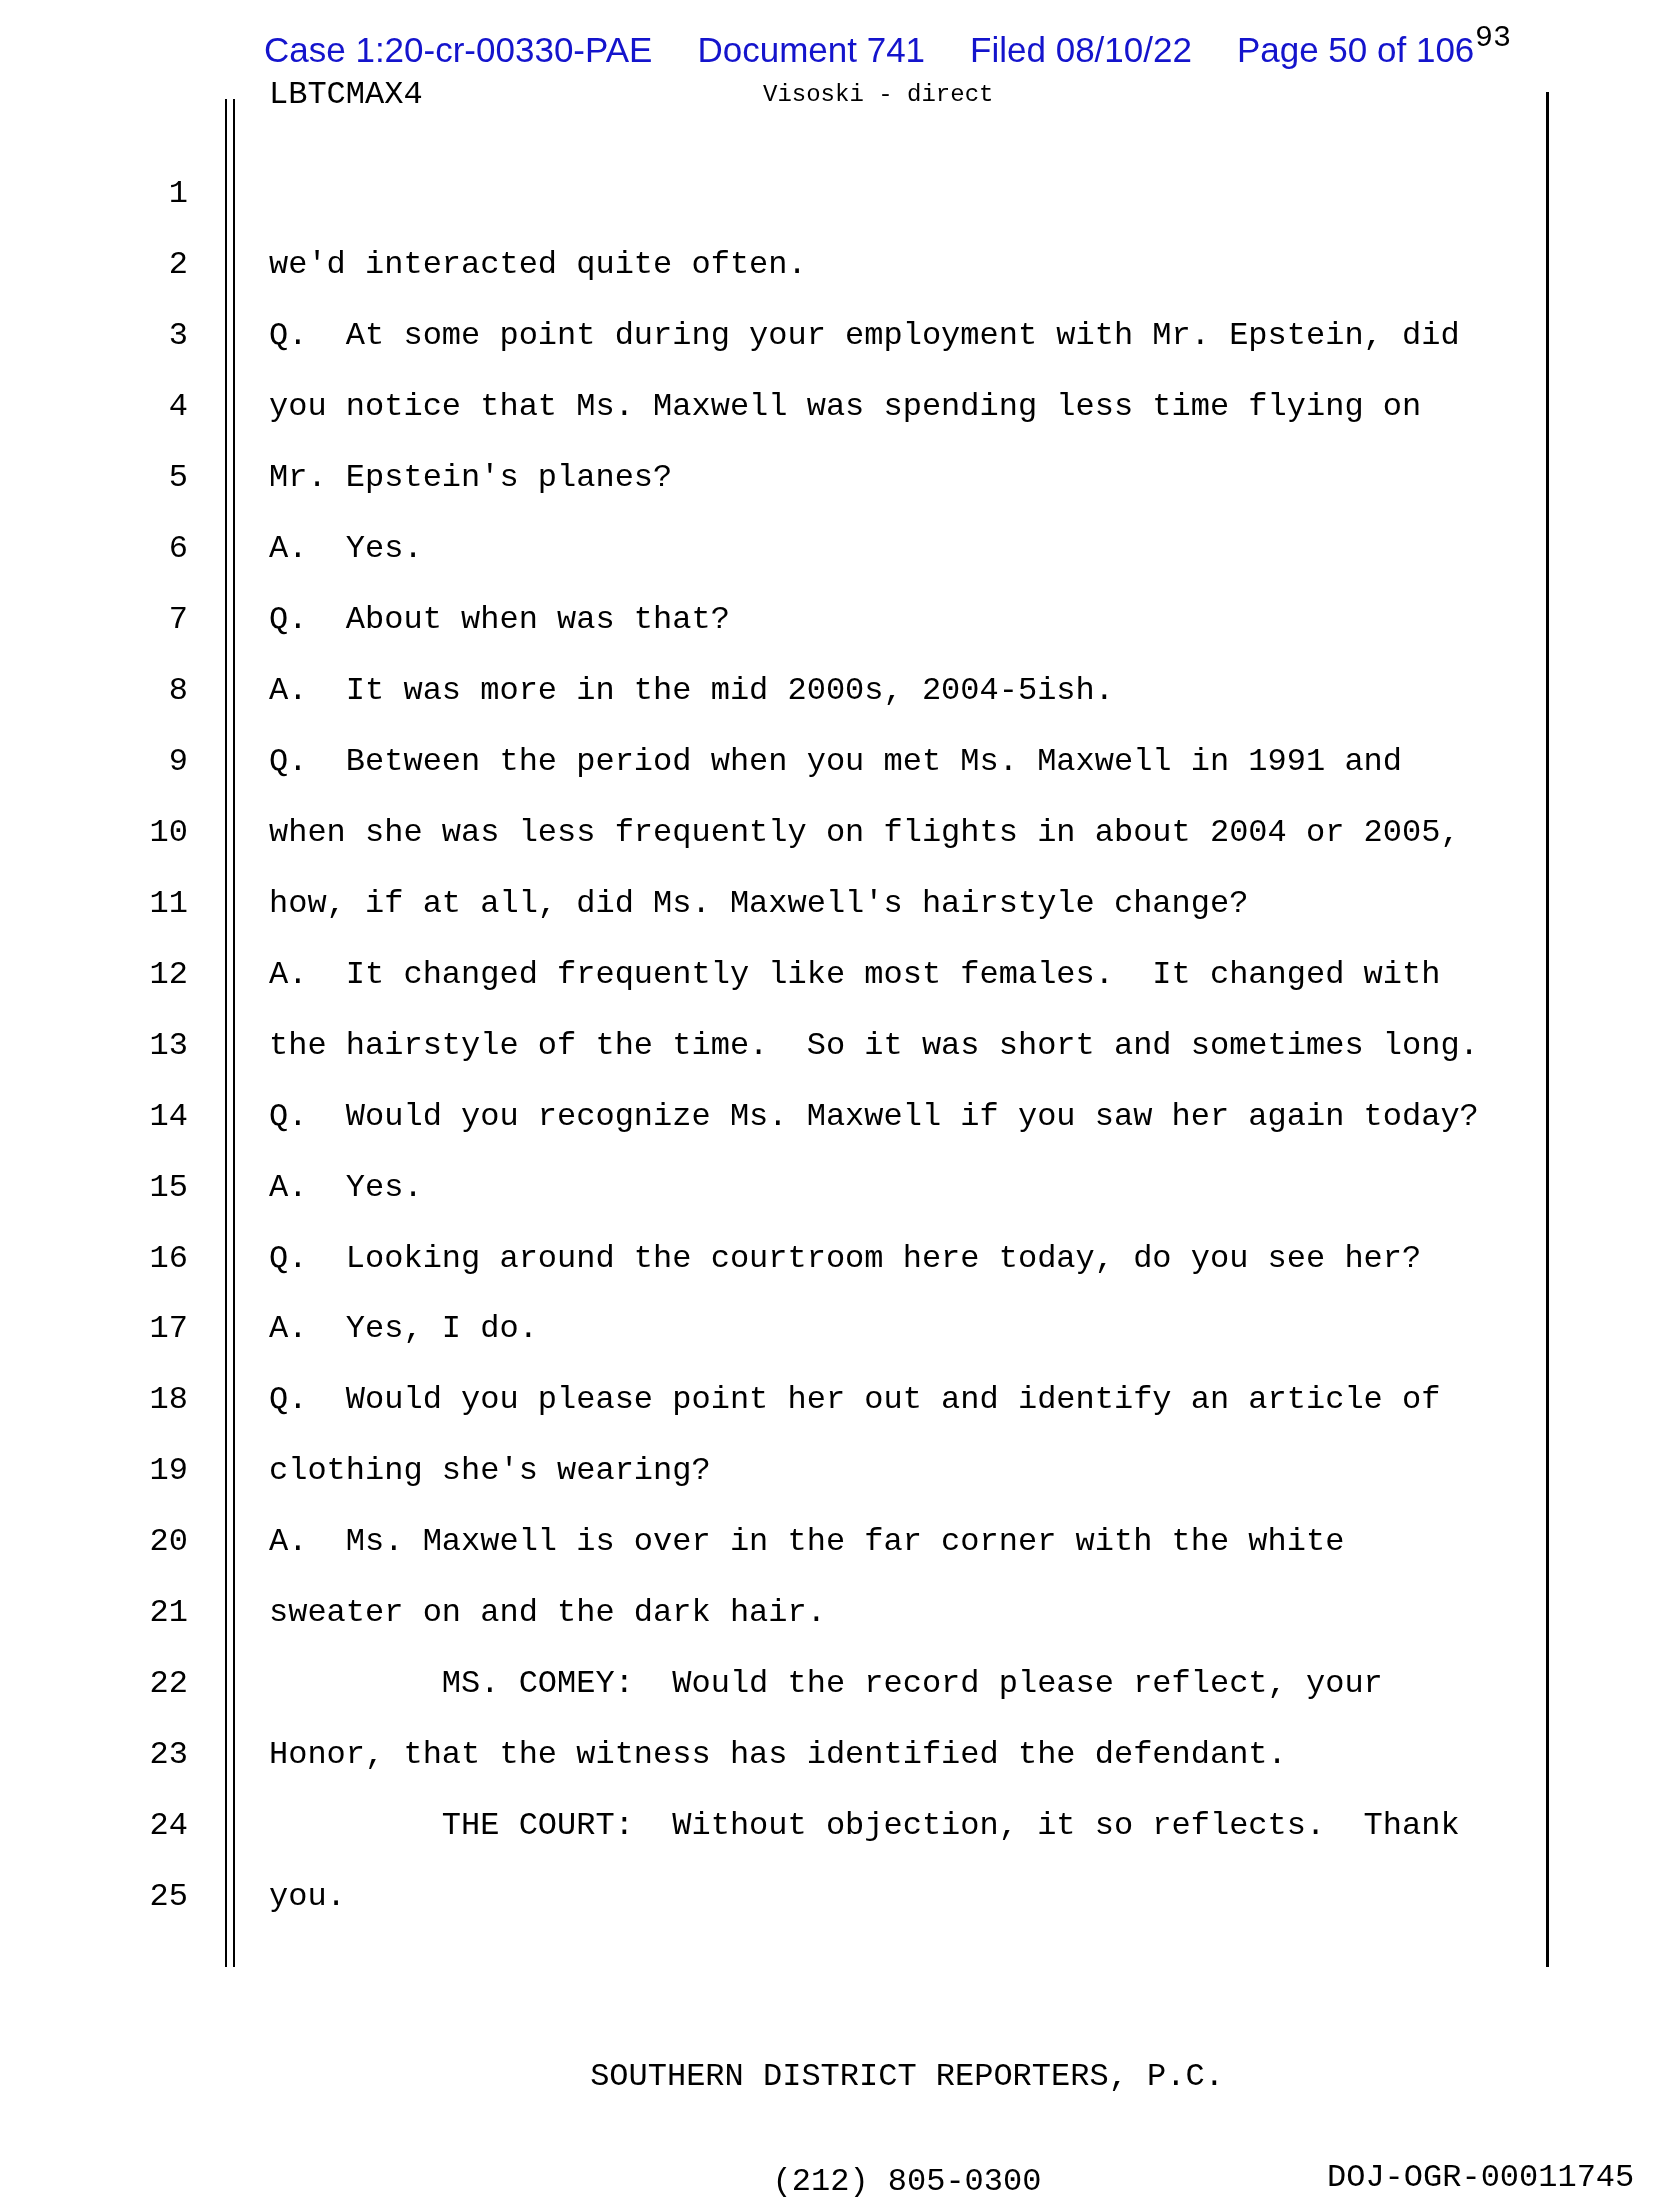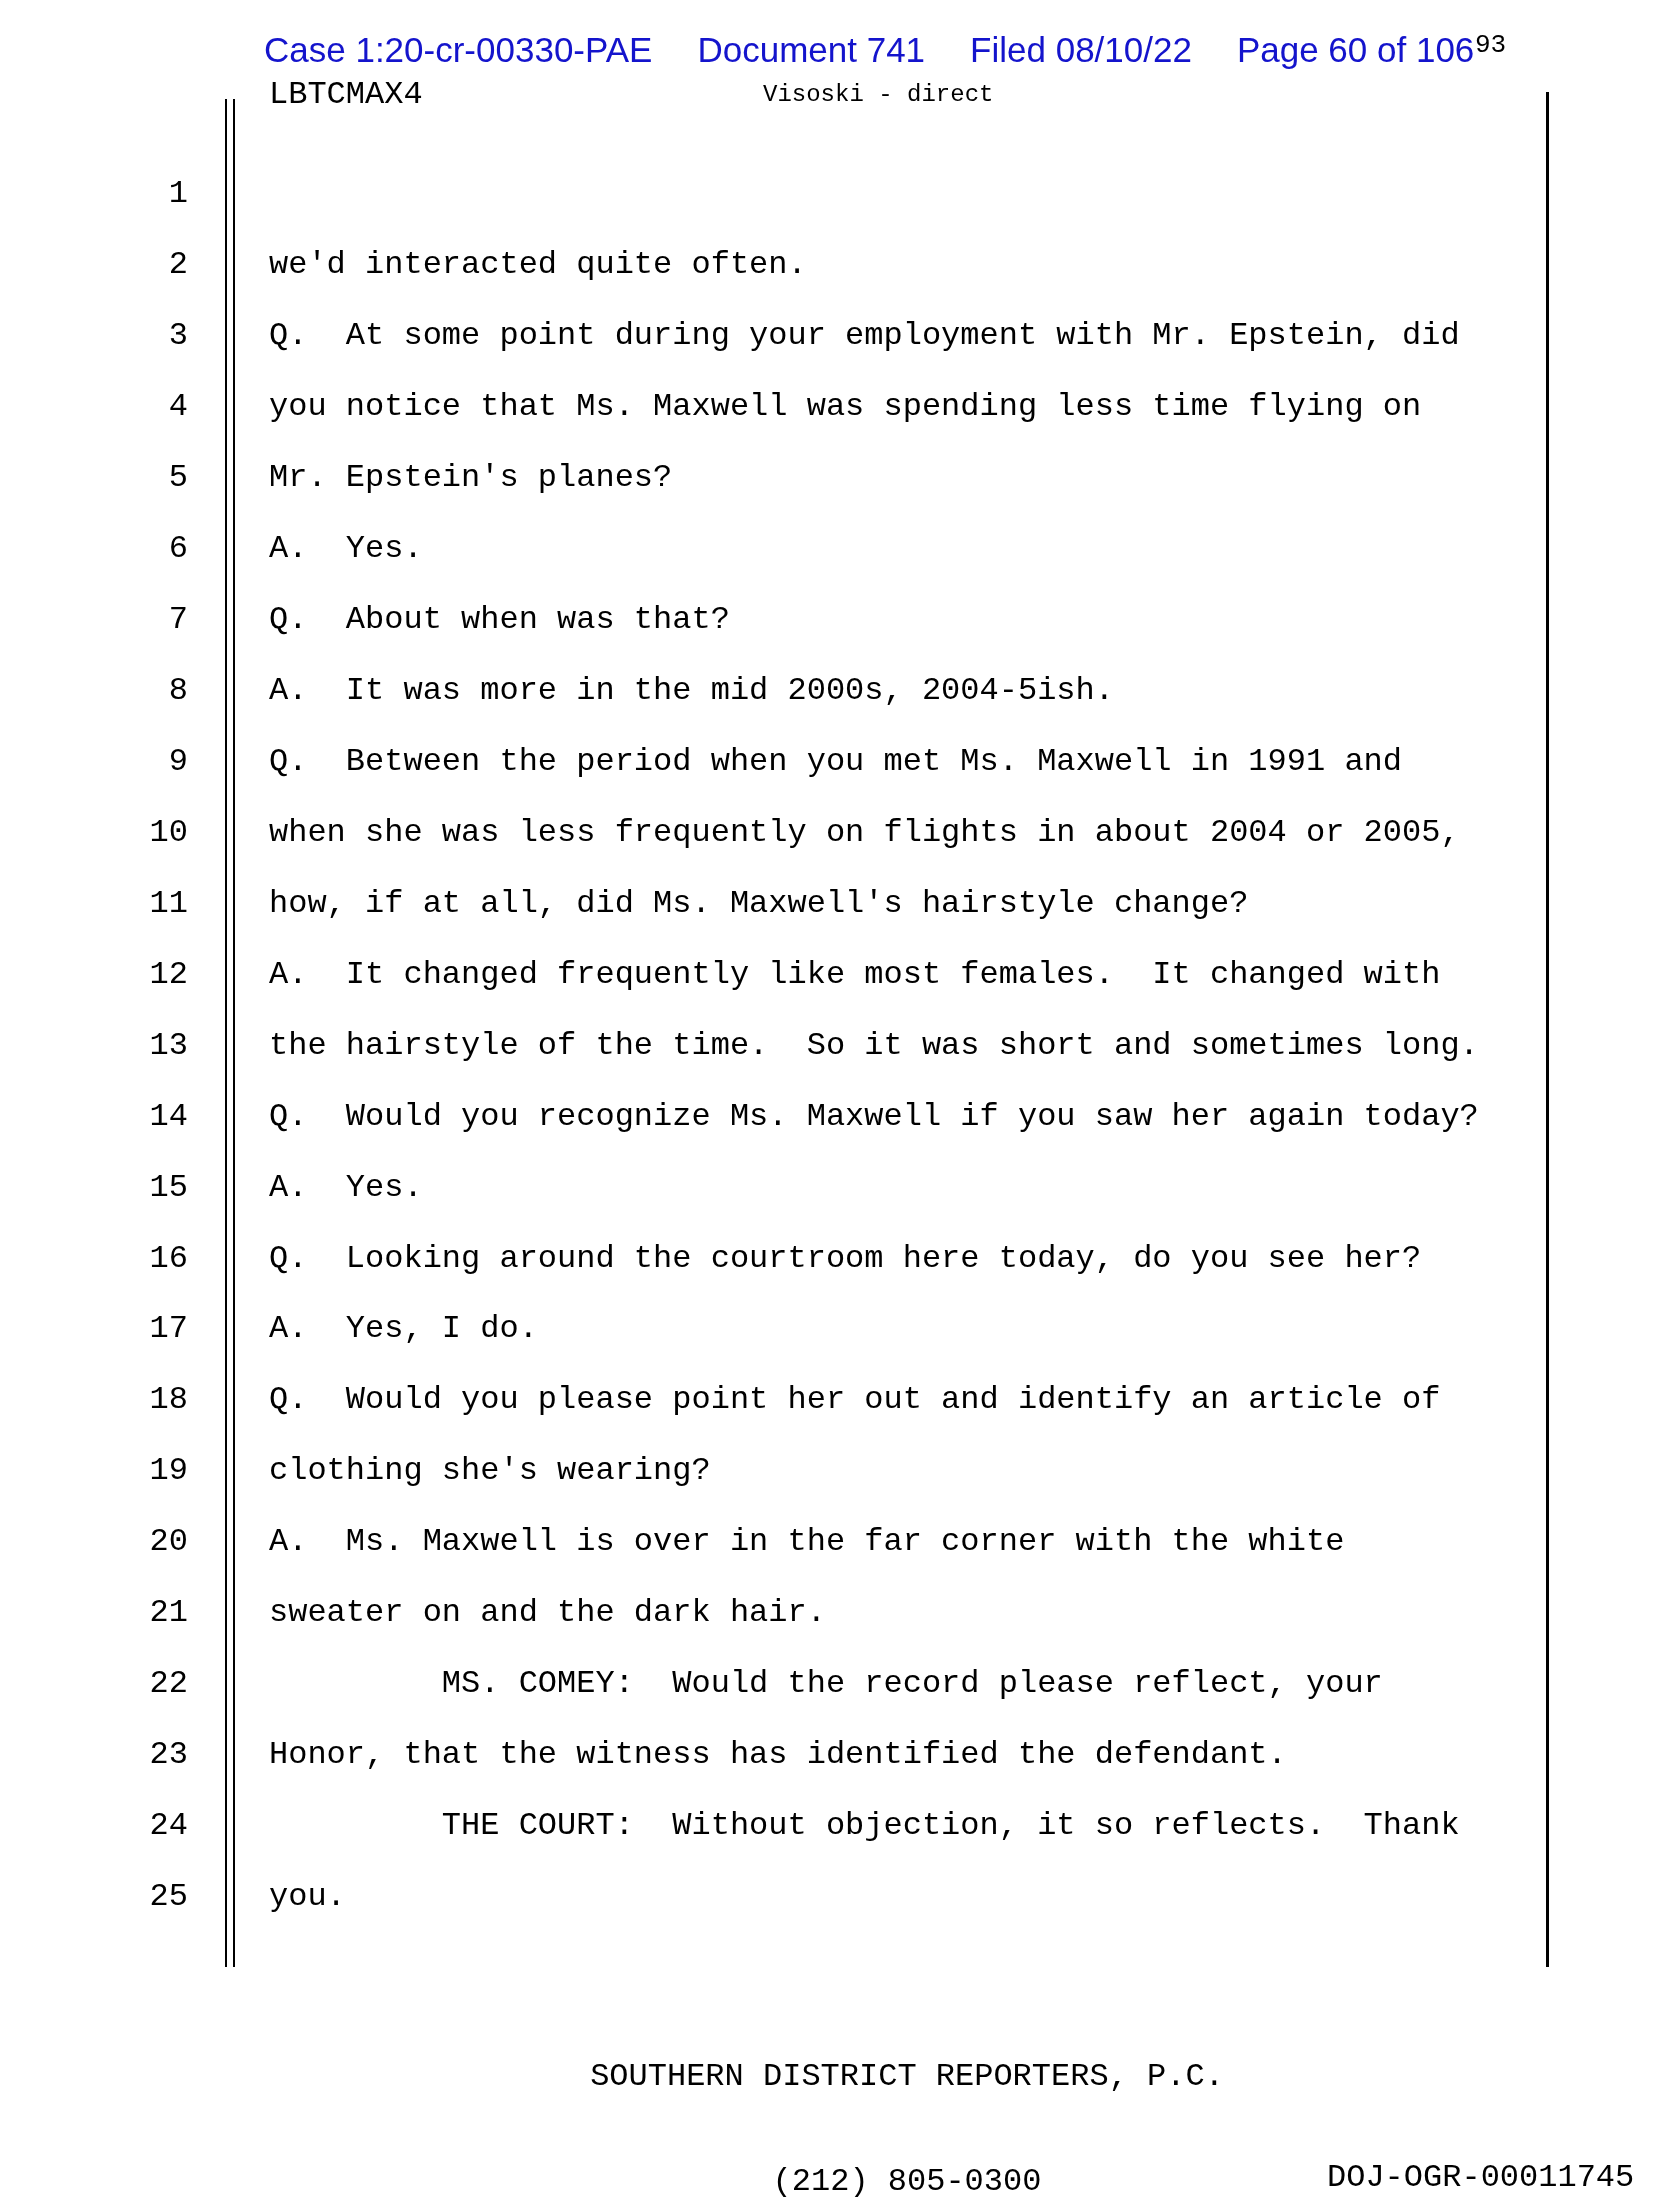--- a/index.html
+++ b/index.html
@@ -14,22 +14,22 @@
   
   .ecf{
     position:absolute;left:264px;top:29px;
     display:flex;gap:45px;
     font-family:"Liberation Sans","DejaVu Sans",sans-serif;
     font-size:35px;line-height:41px;
     white-space:nowrap;
   }
   
   .pageno{
-    position:absolute;left:1475px;top:28px;
-    font-size:26px;line-height:35px;
+    position:absolute;left:1475px;top:21px;
+    font-size:30px;line-height:35px;
   }
   
   .sess{position:absolute;left:269px;top:76px;font-size:32px;line-height:38px;white-space:pre;}
   .proc{position:absolute;left:763px;top:76px;font-size:24px;line-height:38px;white-space:pre;}
   
   .leftrule{
     position:absolute;left:225px;top:99px;
     width:10px;height:1868px;
     border-left:2.6px solid #000;border-right:2.6px solid #000;
     box-sizing:border-box;
@@ -58,21 +58,21 @@
 </style>
 </head>
 <body>
 
 <div class="page" style="background: rgb(255, 255, 255); color: rgb(0, 0, 0);">
 
   <div class="ecf" style="color: rgb(20, 20, 204);">
     <span>Case 1:20-cr-00330-PAE</span>
     <span>Document 741</span>
     <span>Filed 08/10/22</span>
-    <span>Page 60 of 106</span>
+    <span>Page 50 of 106</span>
   </div>
 
   <div class="pageno">93</div>
 
   <div class="sess">LBTCMAX4</div>
   <div class="proc">Visoski - direct</div>
 
   <div class="leftrule"></div>
   <div class="rightrule"></div>
 

